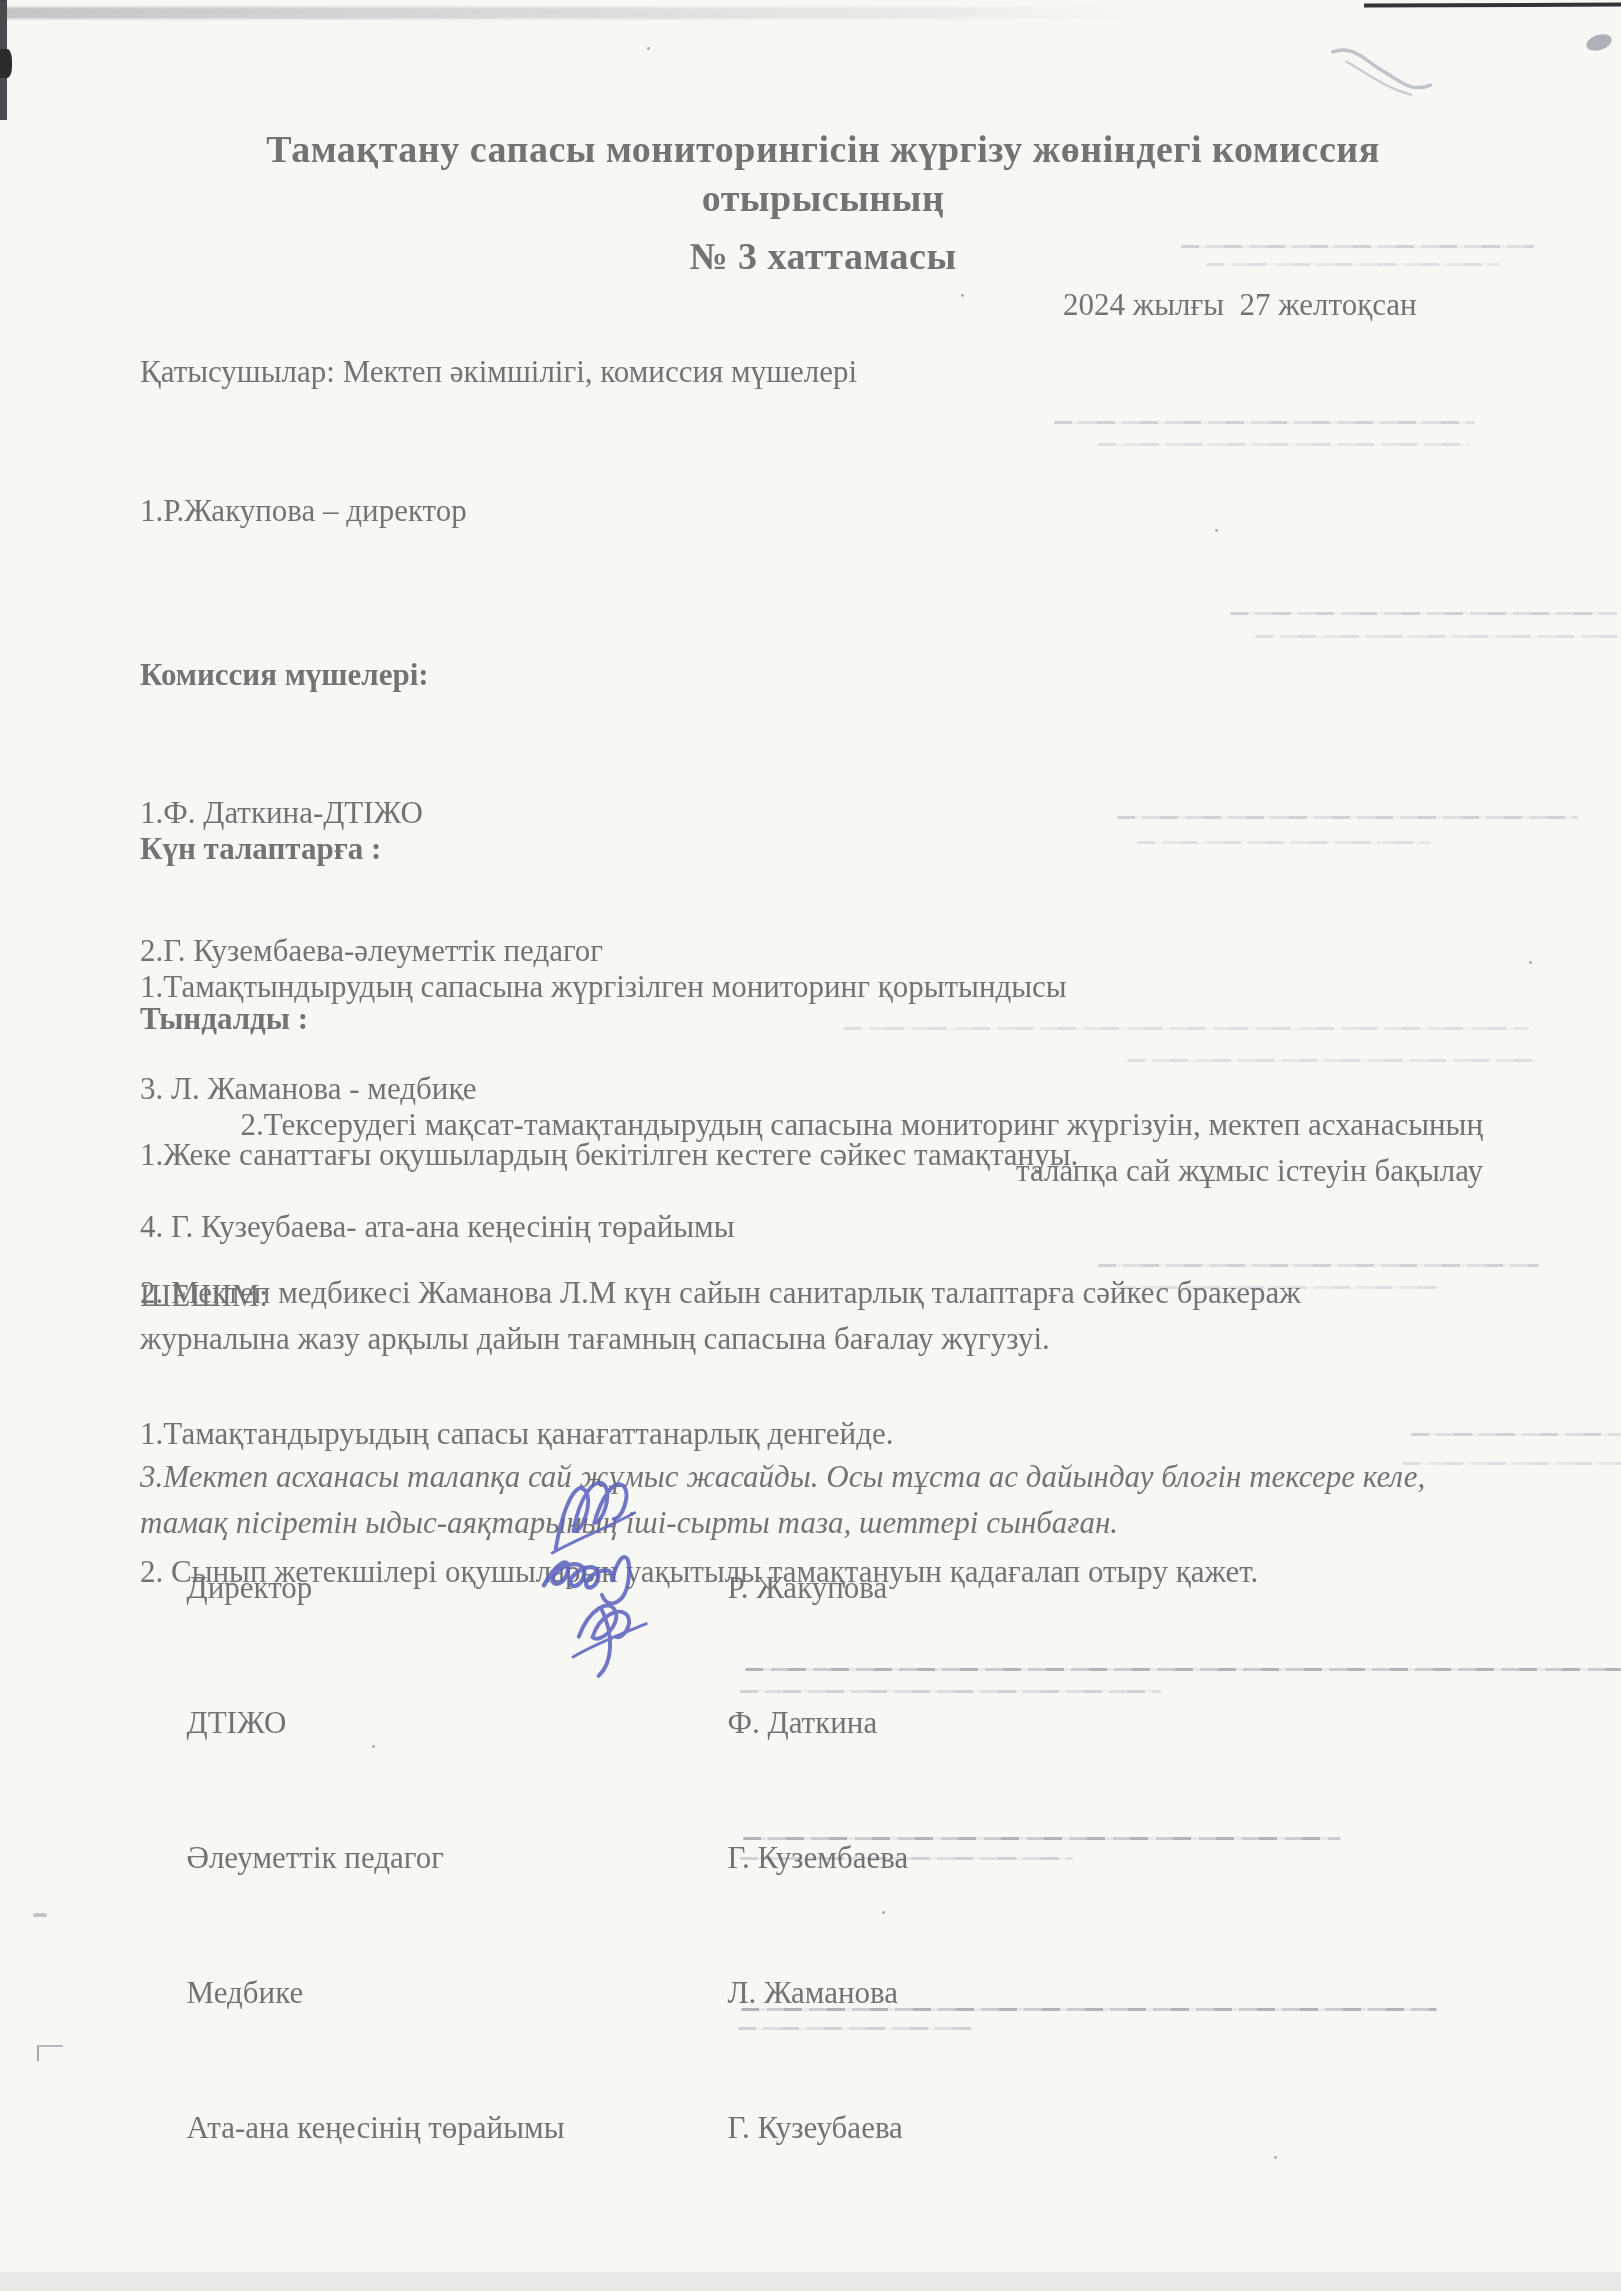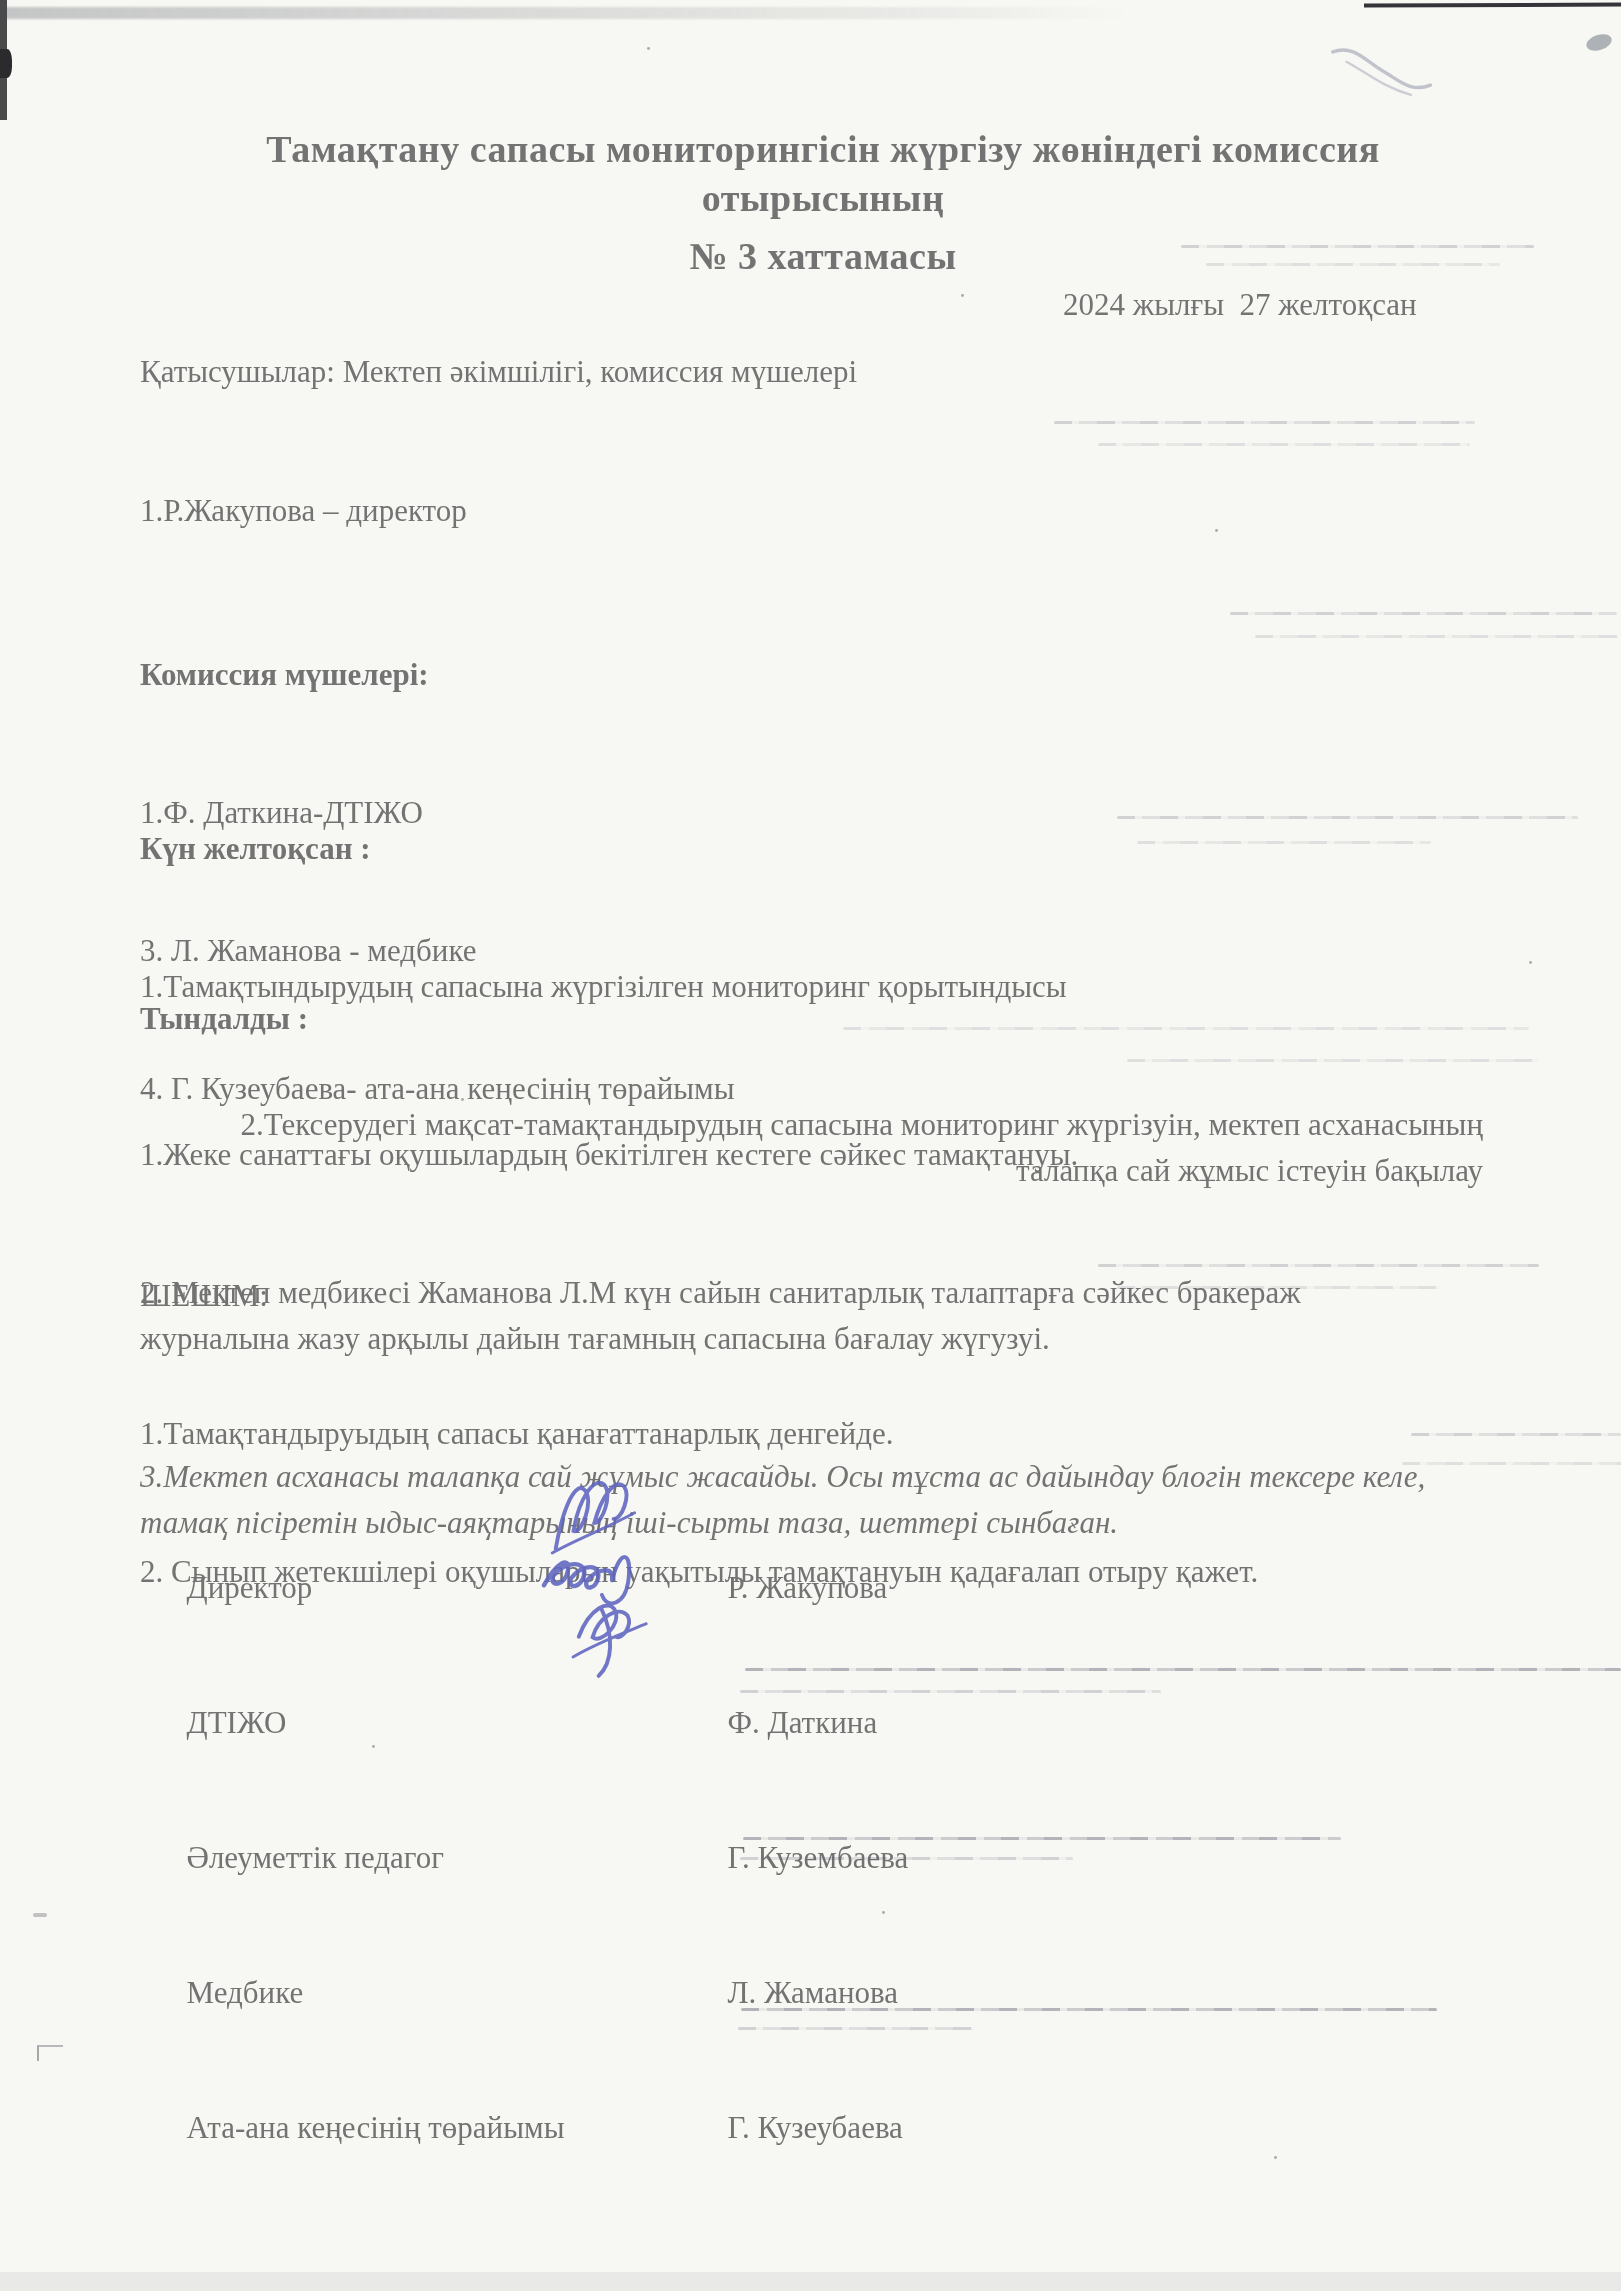--- a/index.html
+++ b/index.html
@@ -61,25 +61,26 @@
 
   <div class="txt" style="left:1063px;top:282px;">2024 жылғы  27 желтоқсан</div>
 
   <div class="txt bodyblock" style="top:349px;">Қатысушылар: Мектеп әкімшілігі, комиссия мүшелері</div>
 
   <div class="txt bodyblock" style="top:488px;">1.Р.Жакупова – директор</div>
 
   <div class="txt bodyblock" style="top:560px;">
     <span class="item bold">Комиссия мүшелері:</span>
     <span class="item">1.Ф. Даткина-ДТІЖО</span>
+    <span class="item">2.Г. Кузембаева-әлеуметтік педагог</span>
     <span class="item">3. Л. Жаманова - медбике</span>
     <span class="item">4. Г. Кузеубаева- ата-ана кеңесінің төрайымы</span>
   </div>
 
-  <div class="txt bodyblock bold" style="top:826px;">Күн желтоқсан :</div>
+  <div class="txt bodyblock bold" style="top:826px;">Күн талаптарға :</div>
   <div class="txt bodyblock" style="top:872px;">
     <span class="item">1.Тамақтындырудың сапасына жүргізілген мониторинг қорытындысы</span>
     <span class="item w-a">2.Тексерудегі мақсат-тамақтандырудың сапасына мониторинг жүргізуін, мектеп асханасының талапқа сай жұмыс істеуін бақылау</span>
   </div>
 
   <div class="txt bodyblock bold" style="top:996px;">Тындалды :</div>
   <div class="txt bodyblock" style="top:1040px;">
     <span class="item">1.Жеке санаттағы оқушылардың бекітілген кестеге сәйкес тамақтануы.</span>
     <span class="item w-b">2. Мектеп медбикесі Жаманова Л.М күн сайын санитарлық талаптарға сәйкес бракераж журналына жазу арқылы дайын тағамның сапасына бағалау жүгузуі.</span>
     <span class="item w-c">3.Мектеп асханасы талапқа сай жұмыс жасайды. Осы тұста ас дайындау блогін тексере келе, тамақ пісіретін ыдыс-аяқтарының іші-сырты таза, шеттері сынбаған.</span>

